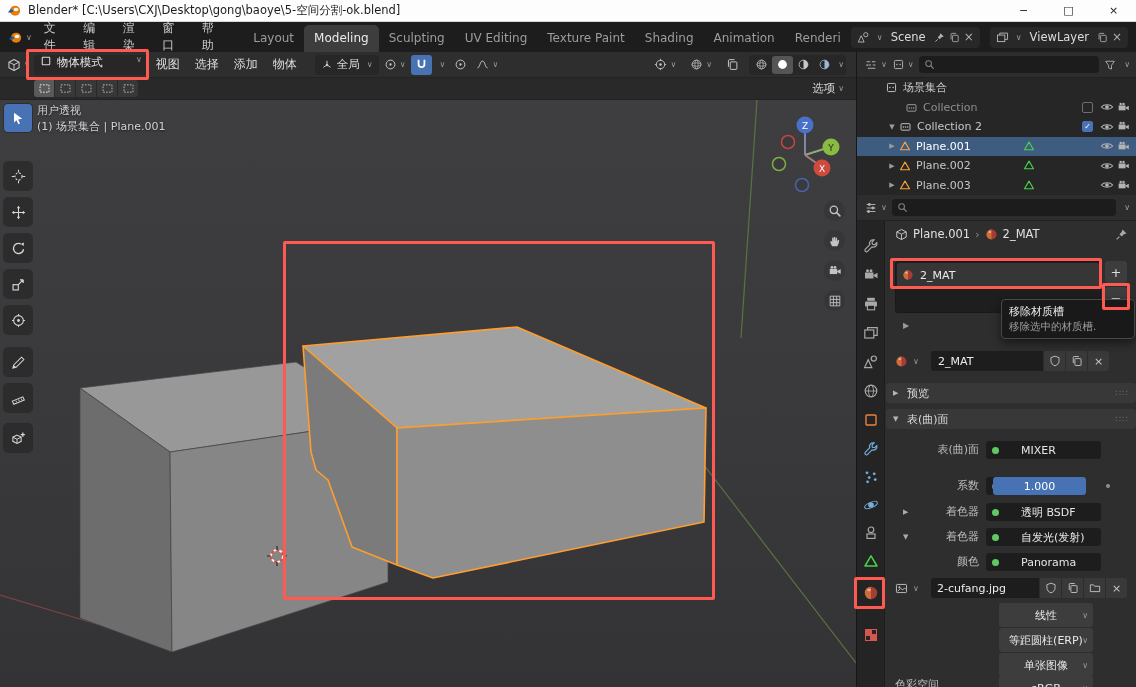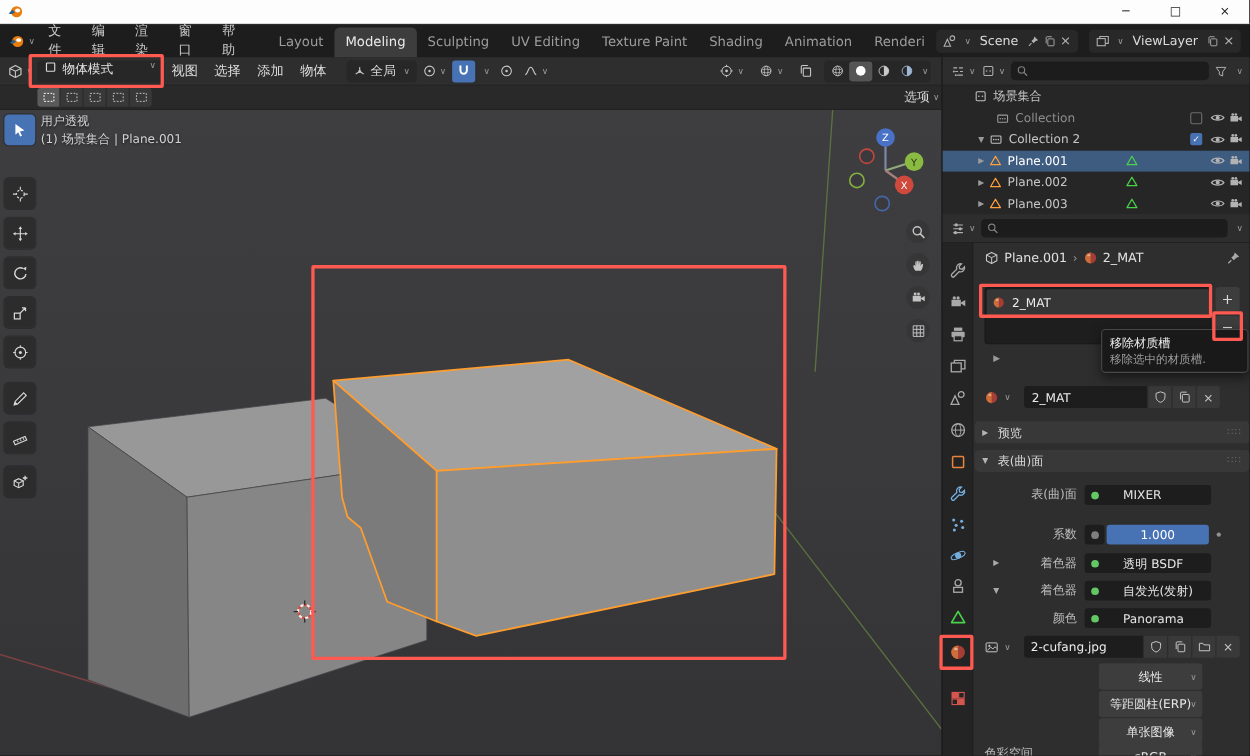--- a/index.html
+++ b/index.html
@@ -38,21 +38,21 @@
 .shadeseg{display:flex;background:#272727;border-radius:4px;height:20px;align-items:center;padding:0 2px}
 .seg{width:21px;height:18px;display:flex;align-items:center;justify-content:center;color:#c9c9c9;border-radius:3px}
 .seg.active{background:#555;color:#fff}
 
 .toolsettings{position:absolute;left:0;top:78px;width:856px;height:22px;background:#292929;border-bottom:1px solid #222;display:flex;align-items:center;color:#cfcfcf}
 .selmodes{display:flex;gap:1px;margin-left:34px}
 .smbtn{width:20px;height:17px;background:#383838;display:flex;align-items:center;justify-content:center;color:#c5c5c5}
 .smbtn:first-child{border-radius:3px 0 0 3px}
 .smbtn:last-child{border-radius:0 3px 3px 0}
 .smbtn.active{background:#5a5a5a;color:#fff}
-.optionsdd{margin-left:auto;margin-right:2px;display:flex;align-items:center;font-size:11.5px;color:#d8d8d8}
+.optionsdd{margin-left:auto;margin-right:12px;display:flex;align-items:center;font-size:11.5px;color:#d8d8d8}
 
 .viewport{position:absolute;left:0;top:100px;width:856px;height:587px;background:linear-gradient(180deg,#3e3e41 0%,#39393c 60%,#333336 100%)}
 .ov{position:absolute;left:37px;color:#d2d2d2;font-size:11px;text-shadow:0 1px 2px rgba(0,0,0,.55);white-space:nowrap}
 .toolcol{position:absolute;left:4px;top:0;width:28px}
 .toolbtn{position:absolute;left:0;width:28px;height:28px;background:rgba(43,43,43,.92);border-radius:4px;display:flex;align-items:center;justify-content:center;color:#d8d8d8;box-shadow:0 0 0 1px rgba(0,0,0,.25)}
 .toolbtn.active{background:#4772b3;color:#fff}
 .navcol{position:absolute;right:11px;top:100px;display:flex;flex-direction:column;gap:9px;align-items:center}
 .navbtn{width:21px;height:21px;border-radius:50%;display:flex;align-items:center;justify-content:center;color:#c3c3c3;background:rgba(46,46,46,.45)}
 
 .rightpanel{position:absolute;left:856px;top:52px;width:280px;height:635px;background:#2e2e2e;border-left:1px solid #161616}
@@ -86,21 +86,21 @@
 .panelhead{position:absolute;left:1px;width:250px;height:20px;background:#383838;border-radius:4px;display:flex;align-items:center;gap:6px;padding:0 7px;font-size:11px;color:#dadada}
 .parrow{font-size:7px;color:#b5b5b5;width:8px;flex:none}
 .grip{margin-left:auto;color:#6a6a6a;font-size:9px;letter-spacing:1px}
 .plab{position:absolute;left:10px;width:84px;text-align:right;font-size:11px;color:#bcbcbc;line-height:18px;white-space:nowrap}
 .plab.left{text-align:left;width:auto}
 .rowarrow{position:absolute;left:18px;font-size:7px;color:#aaa;line-height:18px}
 .valbtn{position:absolute;left:101px;width:115px;height:18px;background:#1d1d1d;border-radius:3px;display:flex;align-items:center;gap:22px;padding:0 6px;font-size:11px;color:#e5e5e5}
 .sockdot{width:7px;height:7px;border-radius:50%;background:#63c763;flex:none}
 .sockbtn{position:absolute;left:101px;width:18px;height:18px;background:#1d1d1d;border-radius:3px;display:flex;align-items:center;justify-content:center}
 .sockbtn i{width:7px;height:7px;border-radius:50%;background:#7e7e7e}
-.slider{position:absolute;left:121px;width:93px;height:18px;background:#4772b3;border-radius:3px;display:flex;align-items:center;justify-content:center;font-size:11px;color:#fff}
+.slider{position:absolute;left:108px;width:93px;height:18px;background:#4772b3;border-radius:3px;display:flex;align-items:center;justify-content:center;font-size:11px;color:#fff}
 .decdot{position:absolute;left:221px;width:4px;height:4px;border-radius:50%;background:#909090}
 .ddbtn{position:absolute;left:114px;width:94px;height:24px;background:#3d3d3d;border-radius:3px;display:flex;align-items:center;justify-content:center;font-size:11px;color:#e8e8e8}
 .ddbtn .dd{position:absolute;right:5px}
 .imgicons{position:absolute;left:10px;top:357px;height:20px;display:flex;align-items:center;gap:2px}
 .imgfield{position:absolute;left:46px;top:357px;width:108px;height:20px;background:#1d1d1d;border-radius:3px 0 0 3px;display:flex;align-items:center;padding:0 6px;font-size:11px;color:#ececec;white-space:nowrap}
 .imgbtn{position:absolute;top:357px;width:22px;height:20px;background:#393939;display:flex;align-items:center;justify-content:center;color:#c6c6c6;border-left:1px solid #2c2c2c;font-size:11px}
 
 .rb{position:absolute;border:3px solid #ff5a52;border-radius:2px;z-index:60;pointer-events:none}
 .tooltip{position:absolute;left:1001px;top:299px;width:134px;z-index:55;background:#191919;border:1px solid #484848;border-radius:4px;padding:4px 7px;box-shadow:0 4px 10px rgba(0,0,0,.5)}
 .tt1{font-size:11px;color:#ededed}
@@ -307,20 +307,21 @@
       <ellipse cx="10.6" cy="5.4" rx="3.2" ry="2.1" fill="none" stroke="currentColor" stroke-width="1.2" transform="rotate(-45 10.6 5.4)"></ellipse>
     </symbol>
 </svg>
 
 <div id="app">
 
   <div class="titlebar">
     <svg class="blogo" width="15" height="15">
         <use href="#s-blender"></use>
       </svg>
+    <span>Blender* [C:\Users\CXJ\Desktop\gong\baoye\5-空间分割-ok.blend]</span>
     <div class="wcontrols">
       <span class="wbtn">─</span>
       <span class="wbtn">□</span>
       <span class="wbtn">×</span>
     </div>
   </div>
 
   <div class="topbar">
     <span class="appmenu">
       <svg width="15" height="15">

